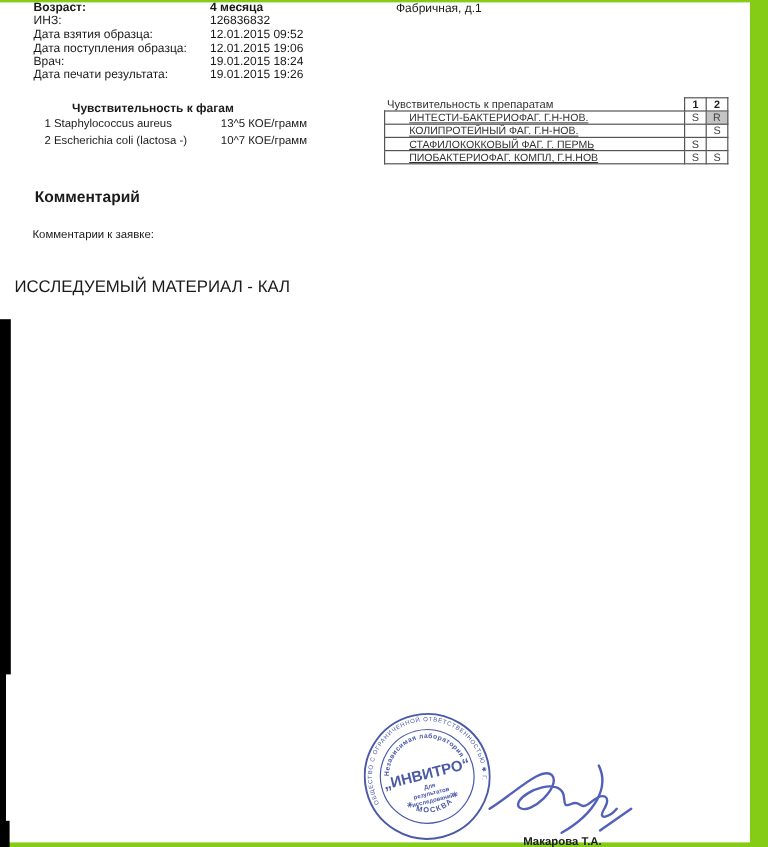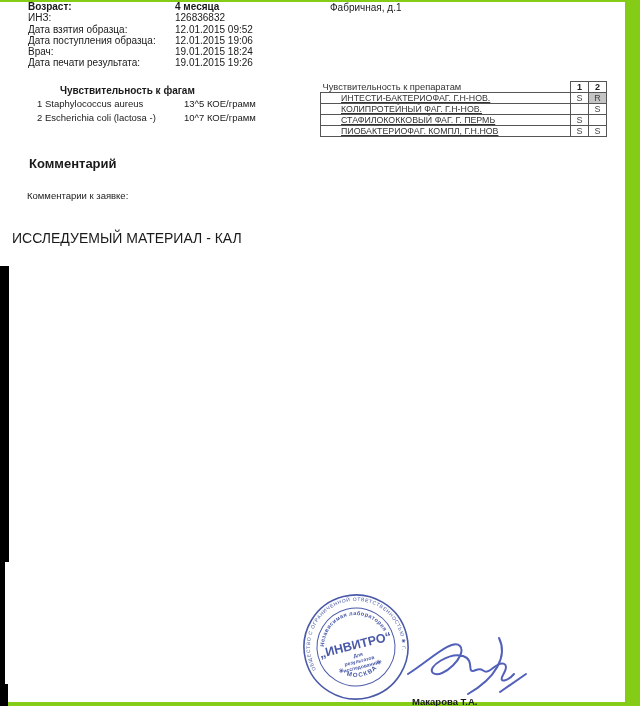--- a/index.html
+++ b/index.html
@@ -47,21 +47,21 @@
   
   .comment-title { position:absolute; left:29px; top:156px; font-size:13px; font-weight:bold; }
   .legend { position:absolute; left:29px; top:167px; font-size:10px; }
   .req-label { position:absolute; left:27px; top:190px; font-size:9.5px;text-align:center; }
   .req-value { position:absolute; left:12px; top:202px; font-size:14px;margin-top:28px; }
 
   
   .stamp-svg { position:absolute; left:303px; top:594px; }
   .sig-svg { position:absolute; left:402px; top:618px; }
   .doctor-title { position:absolute; left:388px; top:687px; font-size:9.5px; font-weight:bold; line-height:10px;margin-top:44px; }
-  .doctor-name { position:absolute; left:412px; top:697px; font-size:9.5px; font-weight:bold; line-height:10px; }
+  .doctor-name { position:absolute; left:436px; top:697px; font-size:9.5px; font-weight:bold; line-height:10px; }
 </style>
 </head>
 <body>
 
 <div class="screen">
   <div class="paper"></div>
   <div class="edge-strip strip-a"></div>
   <div class="edge-strip strip-b"></div>
   <div class="edge-strip strip-c"></div>
 

